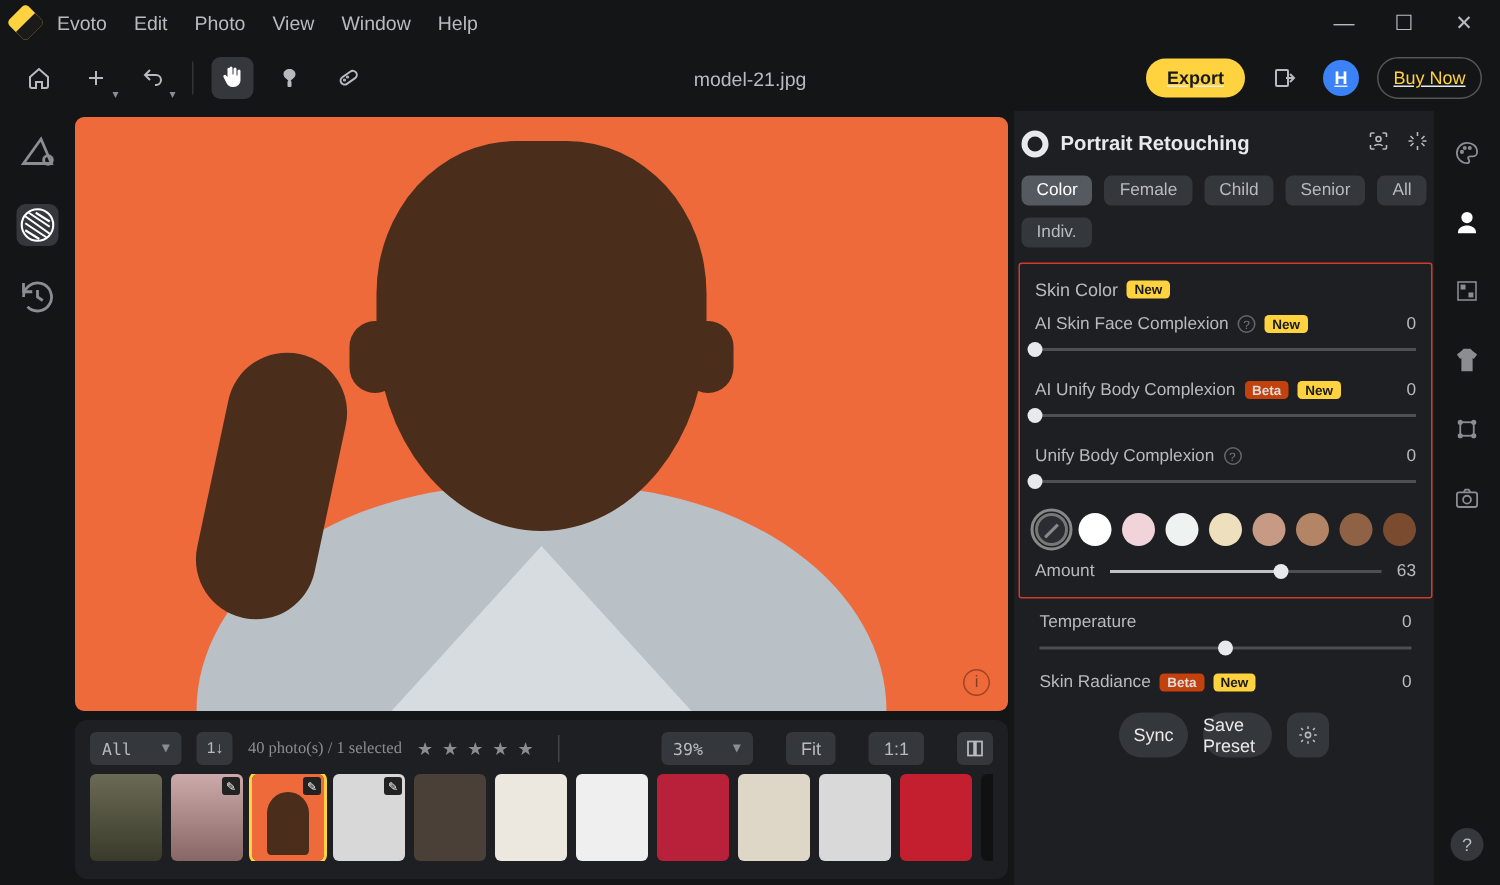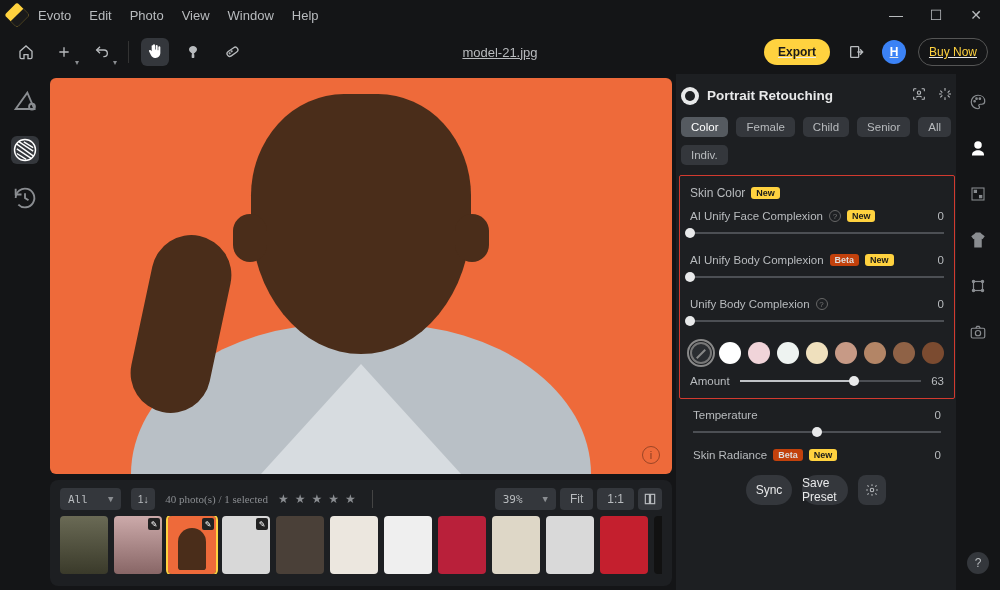--- a/index.html
+++ b/index.html
@@ -50,21 +50,21 @@
 
   
   .toolbar {
     display: flex; align-items: center;
     height: 44px; padding: 0 12px; gap: 10px;
     background: var(--bg-0);
   }
   .tbtn { width: 28px; height: 28px; display:flex; align-items:center; justify-content:center; border-radius:6px; color: var(--text-1);}
   .tbtn.active { background: var(--bg-3); color:#fff; }
   .tbtn svg { width:16px; height:16px; }
-  .filename { position:absolute; left:50%; transform:translateX(-50%); color: var(--text-1); font-size: 13px; text-decoration: underline; }
+  .filename { position:absolute; left:50%; transform:translateX(-50%); color: var(--text-1); font-size: 13px; }
   .toolbar .right { margin-left:auto; display:flex; align-items:center; gap:12px;text-decoration:underline; }
   .btn-export { background: var(--accent); color:#1a1a1a; font-weight:600; font-size:12px; padding:6px 14px; border-radius:20px; }
   .avatar { width:24px; height:24px; border-radius:50%; background:#3b82f6; color:#fff; display:flex; align-items:center; justify-content:center; font-weight:600; font-size:12px;}
   .btn-buy { color: var(--accent); font-size:12px; padding:6px 10px; border:1px solid #555; border-radius:16px;}
 
   
   .body { display:flex; height: calc(590px - 30px - 44px); }
   .lefttool {
     width: 50px; background: var(--bg-0);
     display:flex; flex-direction:column; align-items:center; padding-top:14px; gap:20px;
@@ -89,21 +89,21 @@
 
   .filmstrip { height:106px; margin-top:6px; background: var(--bg-1); border-radius:8px; padding:8px 10px; display:flex; flex-direction:column; gap:6px;}
   .fs-top { display:flex; align-items:center; gap:10px; }
   .select { background:var(--bg-3); color:var(--text-1); border-radius:4px; height:22px; padding:0 8px; display:flex; align-items:center; gap:20px; font-family: ui-monospace, monospace; font-size:11px;}
   .select .chev{font-size:9px; color:var(--text-2);}
   .iconbtn { width:24px; height:22px; background:var(--bg-3); border-radius:4px; display:flex; align-items:center; justify-content:center; color:var(--text-1);}
   .fs-text { color:var(--text-2); font-family: Liberation Serif, serif; font-size:11px;}
   .stars{color:var(--text-2); letter-spacing:6px; font-size:12px;}
   .sep{width:1px; height:18px; background:#444;}
   .small{font-size:10.5px;}
-  .rightcluster{margin-left:auto; display:flex; gap:4px; align-items:center;}
+  .rightcluster{margin-left:auto; display:flex; gap:22px; align-items:center;}
   .pill{background:var(--bg-3); border-radius:4px; height:22px; padding:0 10px; display:flex; align-items:center; color:var(--text-1);}
   .thumbs{display:flex; gap:6px; overflow:hidden;}
   .thumb{width:48px; height:58px; border-radius:4px; background:#555; position:relative; flex-shrink:0;}
   .thumb .mark{position:absolute; top:2px; right:2px; width:12px; height:12px; background:#222; border-radius:2px; color:#fff; font-size:8px; display:flex; align-items:center; justify-content:center;}
   .thumb.selected{outline:2px solid var(--accent);}
   .th1{background:linear-gradient(#6a6a55,#3a3a2a);}
   .th2{background:linear-gradient(#caa,#866);}
   .th3{background:#ee6a3a;} .th3::after{content:"";position:absolute;inset:12px 10px 4px;background:#4a2d1a;border-radius:20px 20px 4px 4px;}
   .th4{background:#d8d8d8;} .th5{background:#4a4038;} .th6{background:#ece7df;}
   .th7{background:#efefef;} .th8{background:#b9203a;} .th9{background:#ded7c7;}
@@ -342,21 +342,21 @@
     </div>
 
     <div class="section-box">
       <div class="sec-title">
         <span>Skin Color</span>
         <span class="badge">New</span>
       </div>
 
       <div class="slider-row">
         <div class="slider-label">
-          <span>AI Unify Face Complexion</span>
+          <span>AI Skin Face Complexion</span>
           <span class="q">?</span>
           <span class="badge">New</span>
           <span class="val">0</span>
         </div>
         <div class="track">
               <div class="bar"></div>
               <div class="knob" style="left:0%"></div>
             </div>
       </div>
 

